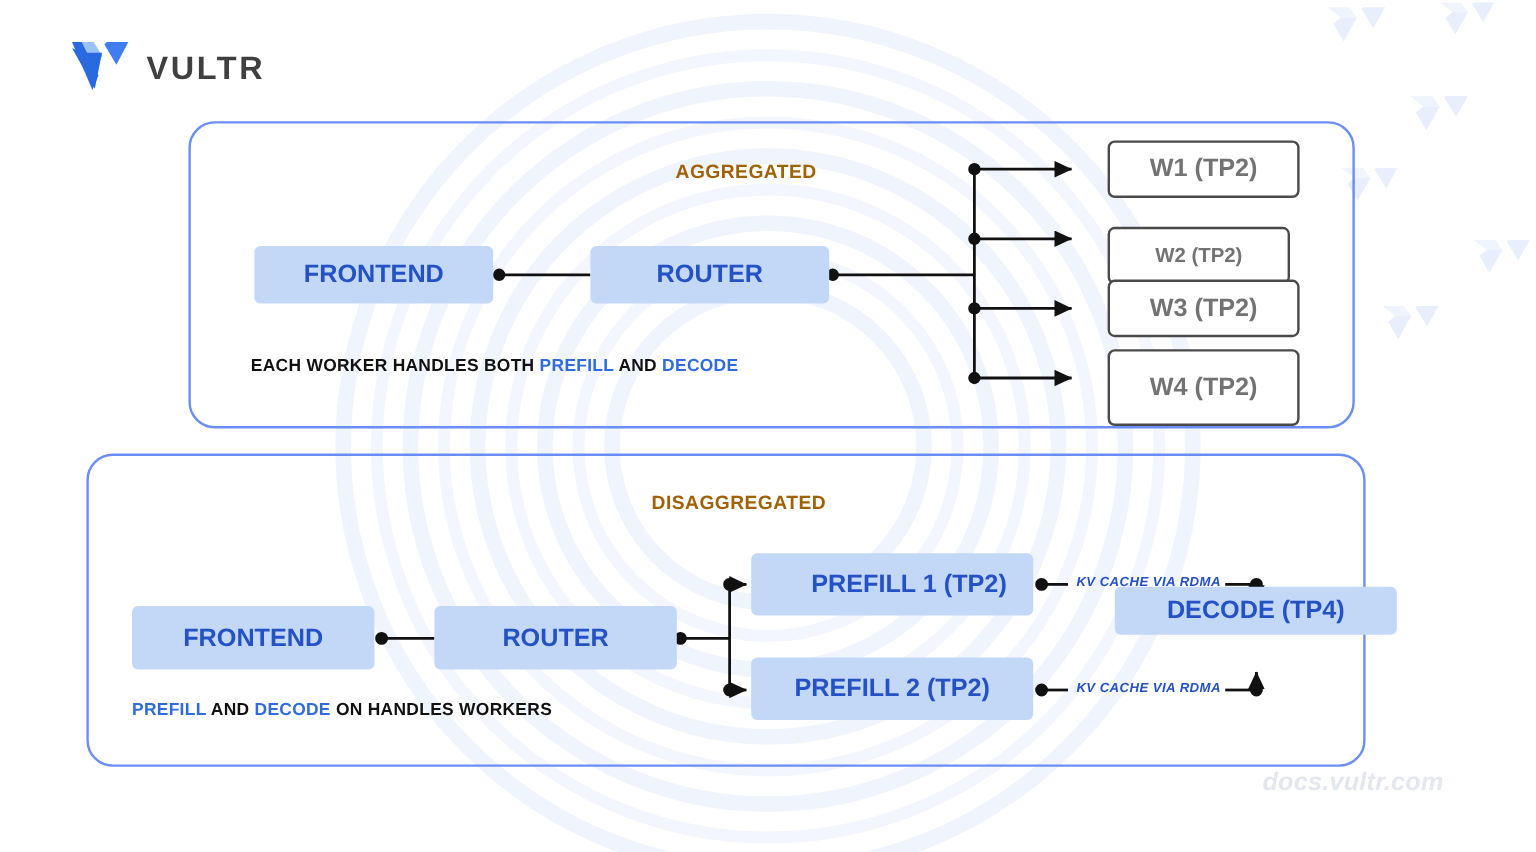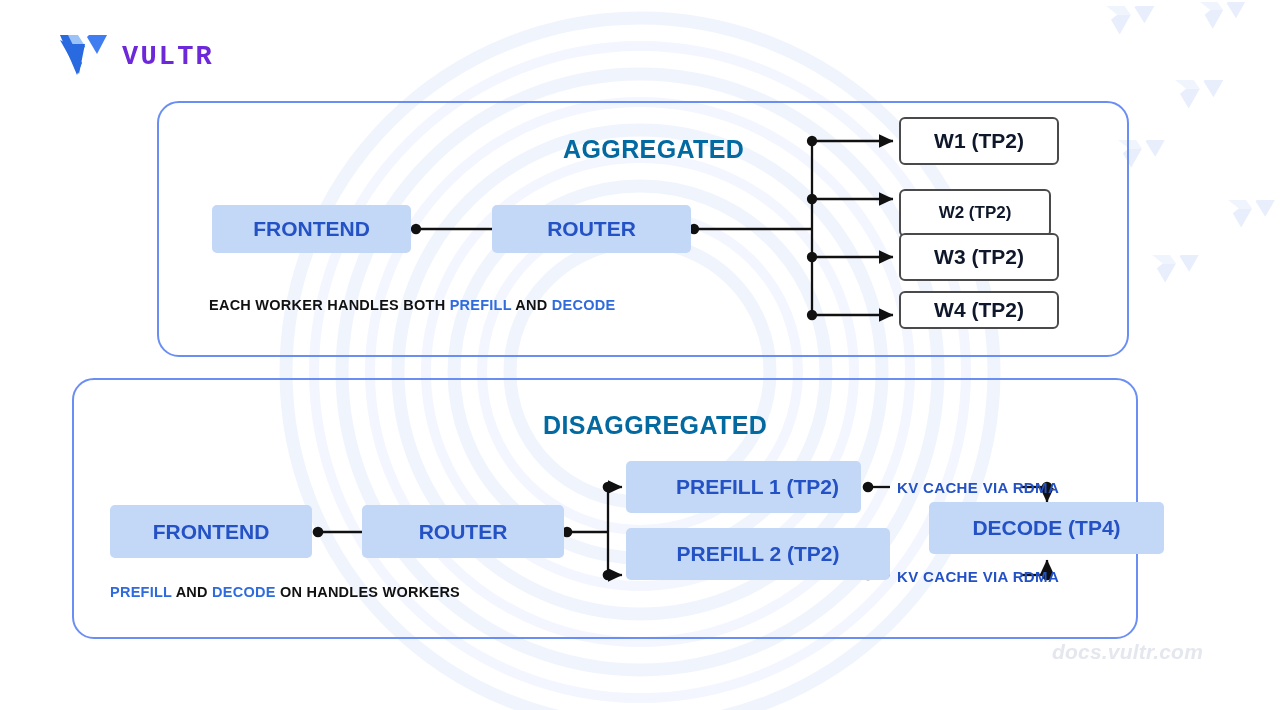--- a/index.html
+++ b/index.html
@@ -11,90 +11,90 @@
     position:relative;
   }
   #stage{position:absolute;inset:0;width:1280px;height:710px;}
 
   
   .bg-layer{position:absolute;inset:0;pointer-events:none;z-index:0;}
 
   
   #logo{position:absolute;left:58px;top:32px;display:flex;align-items:center;gap:14px;z-index:5;}
   #logo .wordmark{
-    font-size:27px;font-weight:700;letter-spacing:2.2px;color:#6d28d9;
-    font-family:Liberation Mono, monospace;
+    font-size:27px;font-weight:700;letter-spacing:2.2px;color:#404040;
+    font-family:Liberation Sans, sans-serif;
   }
 
   
   .card{
     position:absolute;
     border:2px solid #6b8ef5;
     border-radius:22px;
     background:transparent;
     z-index:2;
   }
   #card-aggregated{left:157px;top:101px;width:968px;height:252px;}
   #card-disaggregated{left:72px;top:378px;width:1062px;height:257px;}
 
   .section-title{
     position:absolute;z-index:4;
-    font-size:25px;font-weight:700;color:#0369a1;
+    font-size:16px;font-weight:700;color:#a16207;
     letter-spacing:.4px;white-space:nowrap;
   }
   #title-aggregated{left:563px;top:135px;}
   #title-disaggregated{left:543px;top:411px;text-align:center;}
 
   
   .node{
     position:absolute;z-index:4;
     display:flex;align-items:center;justify-content:center;
     box-sizing:border-box;white-space:nowrap;
   }
   .node.blue{
     background:#c3d7f7;border-radius:5px;
     color:#2451c4;font-weight:700;
   }
   .node.worker{
     background:#ffffff;border:2.5px solid #4a4a4a;border-radius:6px;
-    color:#0f172a;font-weight:700;
+    color:#737373;font-weight:700;margin-left:24px;
   }
 
   
   #n-frontend-1{left:212px;top:205px;width:199px;height:48px;font-size:21px;}
   #n-router-1{left:492px;top:205px;width:199px;height:48px;font-size:21px;}
   #w1{left:899px;top:117px;width:160px;height:48px;font-size:21px;}
   #w2{left:899px;top:189px;width:152px;height:48px;font-size:17px;}
   #w3{left:899px;top:233px;width:160px;height:48px;font-size:21px;}
-  #w4{left:899px;top:291px;width:160px;height:38px;font-size:21px;}
+  #w4{left:899px;top:291px;width:160px;height:64px;font-size:21px;}
 
   
   #n-frontend-2{left:110px;top:505px;width:202px;height:53px;font-size:21px;}
   #n-router-2{left:362px;top:505px;width:202px;height:53px;font-size:21px;}
   #n-prefill-1{left:626px;top:461px;width:235px;height:52px;font-size:21px;padding-left:28px;}
-  #n-prefill-2{left:626px;top:528px;width:264px;height:52px;font-size:21px;}
-  #n-decode{left:929px;top:502px;width:235px;height:52px;font-size:21px;}
+  #n-prefill-2{left:626px;top:548px;width:235px;height:52px;font-size:21px;}
+  #n-decode{left:929px;top:489px;width:235px;height:40px;font-size:21px;}
 
   
   .caption{
     position:absolute;z-index:4;
     font-size:14.5px;font-weight:700;color:#111111;
     letter-spacing:.25px;white-space:nowrap;
   }
   .caption .hl{color:#2f6bdd;}
   #caption-aggregated{left:209px;top:297px;text-align:right;}
   #caption-disaggregated{left:110px;top:584px;}
 
   
   #wires{position:absolute;inset:0;z-index:3;pointer-events:none;}
 
   
   .rdma-label{
     position:absolute;z-index:4;
-    font-size:15px;font-weight:700;
+    font-size:11px;font-weight:700;font-style:italic;
     color:#2451c4;letter-spacing:.35px;white-space:nowrap;
   }
   #rdma-top{left:897px;top:479px;}
   #rdma-bottom{left:897px;top:568px;}
 
   
   #watermark{
     position:absolute;left:1052px;top:640px;z-index:4;
     font-size:21px;font-style:italic;font-weight:700;
     color:#e4e7ee;letter-spacing:.2px;white-space:nowrap;

